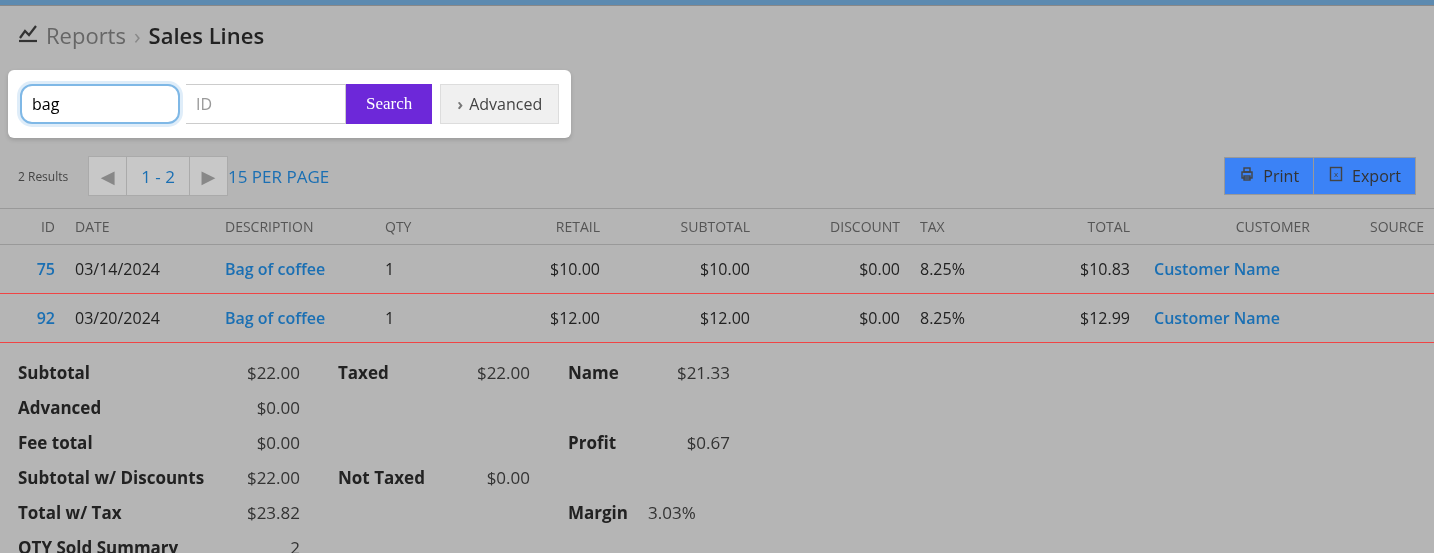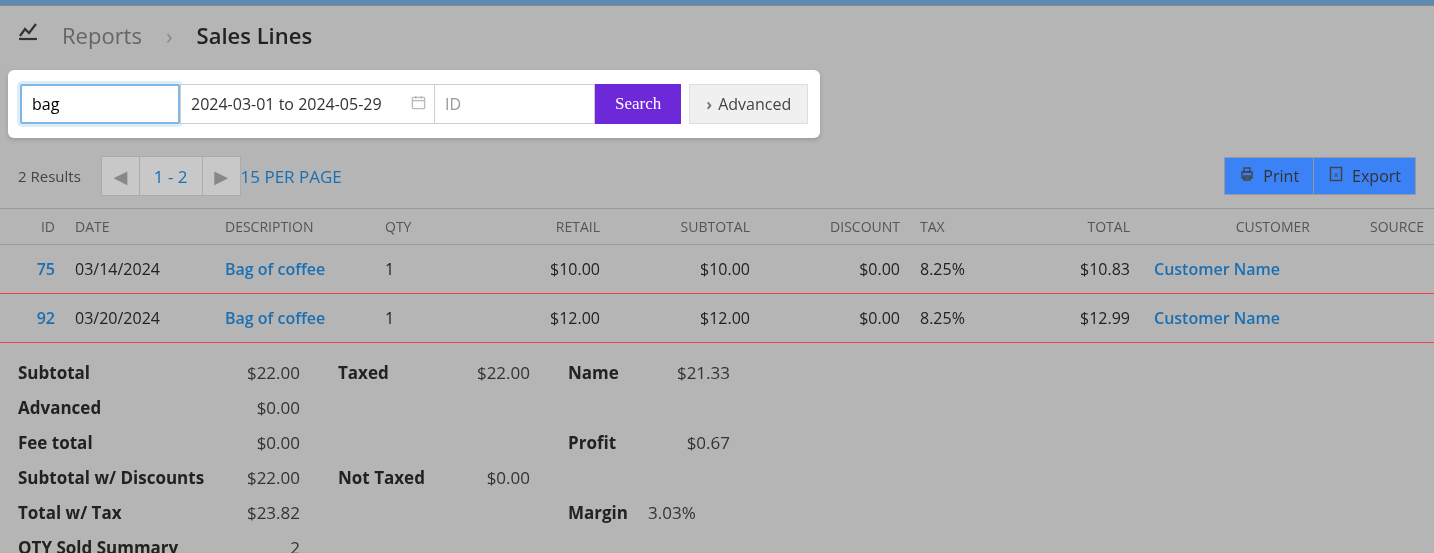--- a/index.html
+++ b/index.html
@@ -13,22 +13,22 @@
     height: 553px;
     overflow: hidden;
   }
   .topbar {
     height: 6px;
     background: #5c8ab0;
     border-bottom: 1px solid #888;
   }
   .breadcrumb {
     display: flex;
-    align-items: flex-start;
-    gap: 24px;
+    align-items: center;
+    gap: 8px;
     padding: 14px 18px 14px 18px;
     font-size: 22px;
     color: #333;
   }
   .breadcrumb .chart-icon {
     font-weight: bold;
     font-size: 20px;
     text-decoration: underline;
     text-underline-offset: 2px;
   }
@@ -53,21 +53,22 @@
     border: 1px solid #ccc;
     padding: 0 10px;
     font-size: 16px;
     font-family: inherit;
     outline: none;
   }
   .search-panel .search-term {
     width: 160px;
     border: 2px solid #7fb8e6 !important;
     box-shadow: 0 0 0 3px rgba(127,184,230,0.25);
-    border-radius: 2px;
+    border-radius: 12px;
+    margin-right: 6px;
   }
   .date-wrap {
     display: flex;
     align-items: center;
     height: 40px;
     border: 1px solid #ccc;
     padding: 0 8px 0 10px;
     width: 255px;
     font-size: 16px;
     color: #333;
@@ -103,21 +104,21 @@
 
   .content-area {
     position: absolute;
     left: 0; right: 0; top: 140px; bottom: 0;
   }
   .toolbar {
     display: flex;
     align-items: center;
     padding: 16px 18px 12px 18px;
   }
-  .toolbar .results { font-size: 15px; color: #444; margin-right: 20px; }
+  .toolbar .results { font-size: 12px; color: #444; margin-right: 20px; }
   .pager {
     display: flex;
     align-items: center;
     border: 1px solid #aaa;
     background: #c8c8c8;
     height: 40px;
   }
   .pager .pg-btn {
     width: 38px;
     height: 38px;
@@ -205,31 +206,20 @@
         <line x1="1" y1="18" x2="19" y2="18" stroke="#333" stroke-width="2.2"></line>
       </svg>
   </span>
   <span class="crumb-link">Reports</span>
   <span class="crumb-sep">›</span>
   <span class="crumb-current">Sales Lines</span>
 </div>
 
 <div class="search-panel">
   <input type="text" class="search-term" value="bag" style="">
-  <div class="date-wrap">
-    <span>2024-03-01 to 2024-05-29</span>
-    <span class="cal-icon">
-      <svg width="15" height="15" viewBox="0 0 16 16">
-          <rect x="1.5" y="2.5" width="13" height="12" rx="1" fill="none" stroke="#bbb" stroke-width="1.5"></rect>
-          <line x1="1.5" y1="6" x2="14.5" y2="6" stroke="#bbb" stroke-width="1.5"></line>
-          <line x1="5" y1="1" x2="5" y2="4" stroke="#bbb" stroke-width="1.5"></line>
-          <line x1="11" y1="1" x2="11" y2="4" stroke="#bbb" stroke-width="1.5"></line>
-        </svg>
-    </span>
-  </div>
   <input type="text" class="id-input" placeholder="ID" style="">
   <button class="search-btn">Search</button>
   <button class="advanced-btn">
     <span style="font-weight:bold;color:#777;">›</span>
     <span>Advanced</span>
   </button>
 </div>
 
 <div class="content-area">
 

